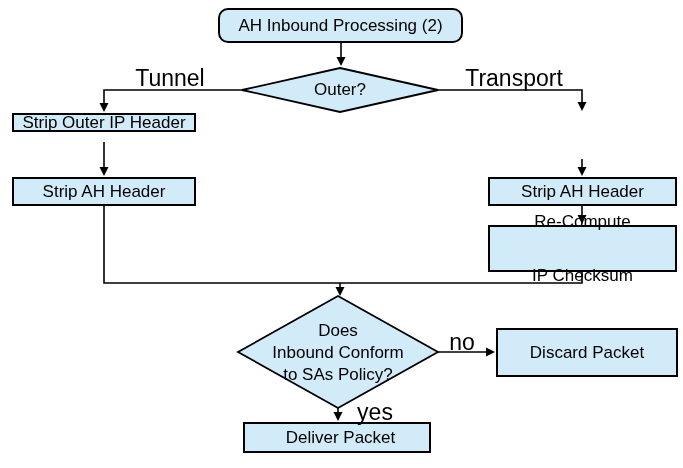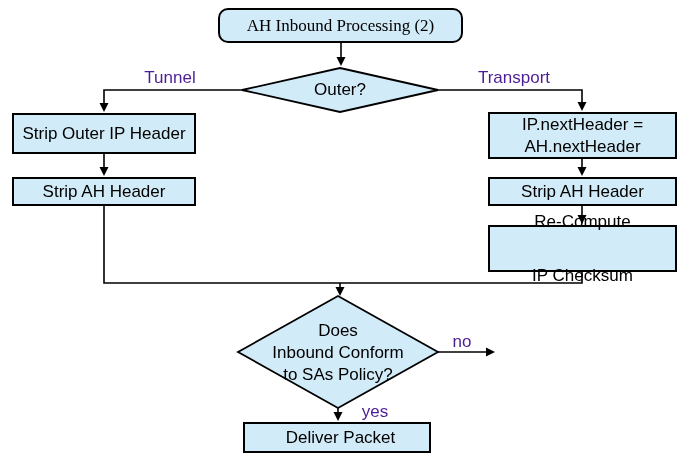--- a/index.html
+++ b/index.html
@@ -28,38 +28,38 @@
     display: flex;
     flex-direction: column;
     align-items: center;
     justify-content: center;
     font-size: 17px;
     line-height: 22px;
     color: #000000;
     text-align: center;
     white-space: nowrap;
   }
-  .node.rounded { border-radius: 10px; font-family: Liberation Serif, serif; }
+  .node.rounded { border-radius: 10px; }
   .dtext {
     position: absolute;
     display: flex;
     flex-direction: column;
     align-items: center;
     justify-content: center;
     font-size: 17px;
     line-height: 22px;
     color: #000000;
     text-align: center;
     white-space: nowrap;
   }
   .edge-label {
     position: absolute;
-    font-size: 17px;
+    font-size: 23px;
     line-height: 18px;
-    color: #4c1d95;
+    color: #000000;
     text-align: center;
     white-space: nowrap;
   }
   svg line, svg polyline { stroke: #000000; stroke-width: 1.6; fill: none; }
   svg polygon.diamond { fill: #d2ebf8; stroke: #000000; stroke-width: 1.8; }
   svg polygon.arrowhead { fill: #000000; stroke: none; }
 </style>
 </head>
 <body>
 
@@ -98,42 +98,41 @@
     <polygon class="arrowhead" points="486,347.5 486,356.5 495,352"></polygon>
 
     <line x1="338" y1="408" x2="338" y2="413"></line>
     <polygon class="arrowhead" points="333.5,412 342.5,412 338,421"></polygon>
   </svg>
 
   <div class="node rounded" style="left:218px; top:8px; width:245px; height:35px;">
     <span>AH Inbound Processing (2)</span>
   </div>
 
-  <div class="node" style="left:12px; top:113px; width:184px; height:41px;">
+  <div class="node" style="left:12px; top:113px; width:184px; height:19px;">
     <span>Strip Outer IP Header</span>
   </div>
 
   <div class="node" style="left:12px; top:177px; width:184px; height:29px;">
     <span>Strip AH Header</span>
   </div>
 
-  <div class="node" style="left:488px; top:112px; width:189px; height:47px;">
-    <span>IP.nextHeader =</span>
-    <span>AH.nextHeader</span>
-  </div>
 
   <div class="node" style="left:488px; top:177px; width:189px; height:29px;">
     <span>Strip AH Header</span>
   </div>
 
   <div class="node" style="left:488px; top:225px; width:189px; height:47px;gap:32px;">
     <span>Re-Compute</span>
     <span>IP Checksum</span>
   </div>
 
+  <div class="node" style="left:496px; top:328px; width:182px; height:49px;">
+    <span>Discard Packet</span>
+  </div>
 
   <div class="node" style="left:243px; top:422px; width:188px; height:31px;padding-left:7px;">
     <span>Deliver Packet</span>
   </div>
 
   <div class="dtext" style="left:300px; top:79px; width:80px; height:22px;">
     <span>Outer?</span>
   </div>
 
   <div class="dtext" style="left:253px; top:320px; width:170px; height:66px;">

